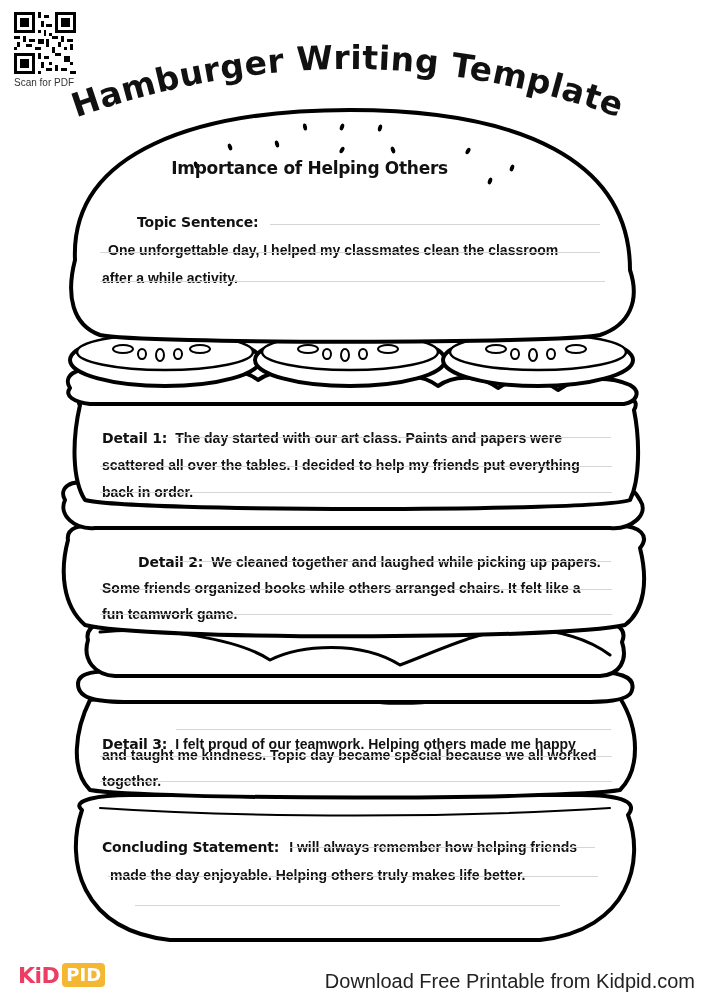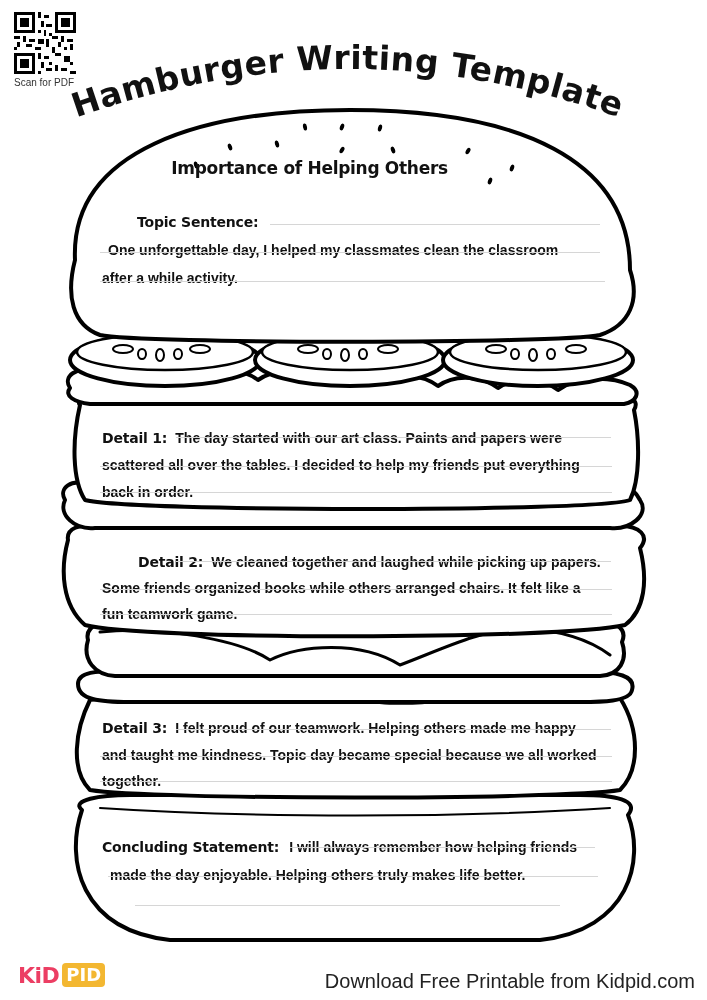--- a/index.html
+++ b/index.html
@@ -181,21 +181,21 @@
 <div class="line" style="left:102px; top:542px;margin-left:36px;">
   <span class="label">Detail 2:</span>
   <span class="text" style="margin-left:8px;">We cleaned together and laughed while picking up papers.</span>
 </div>
 <div class="rule" style="left:176px; top:561px; width:435px;"></div>
 <div class="line text" style="left:102px; top:568px;">Some friends organized books while others arranged chairs. It felt like a</div>
 <div class="rule" style="left:100px; top:589px; width:512px;"></div>
 <div class="line text" style="left:102px; top:594px;">fun teamwork game.</div>
 <div class="rule" style="left:100px; top:614px; width:512px;"></div>
 
-<div class="line" style="left:102px; top:708px;">
+<div class="line" style="left:102px; top:724px;">
   <span class="label">Detail 3:</span>
   <span class="text" style="margin-left:8px;">I felt proud of our teamwork. Helping others made me happy</span>
 </div>
 <div class="rule" style="left:176px; top:729px; width:435px;"></div>
 <div class="line text" style="left:102px; top:735px;">and taught me kindness. Topic day became special because we all worked</div>
 <div class="rule" style="left:100px; top:756px; width:512px;"></div>
 <div class="line text" style="left:102px; top:761px;">together.</div>
 <div class="rule" style="left:100px; top:781px; width:512px;"></div>
 
 <div class="line" style="left:102px; top:827px;">

